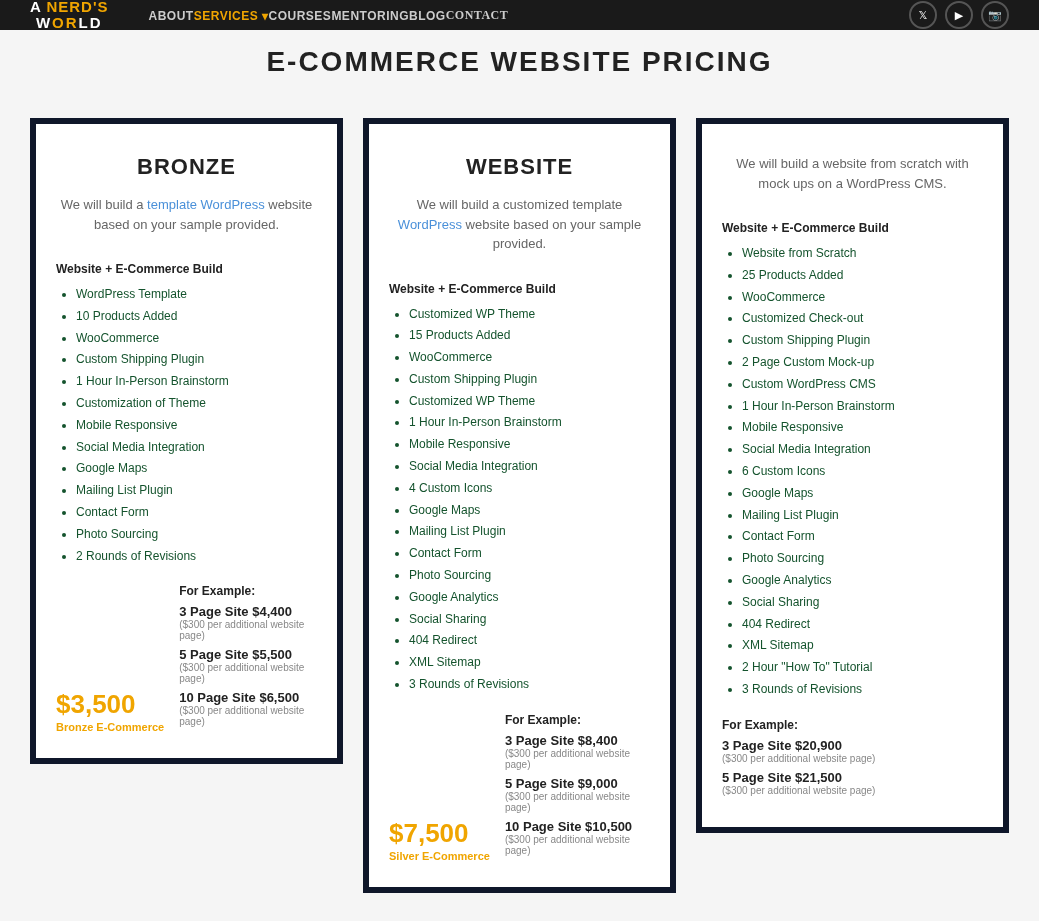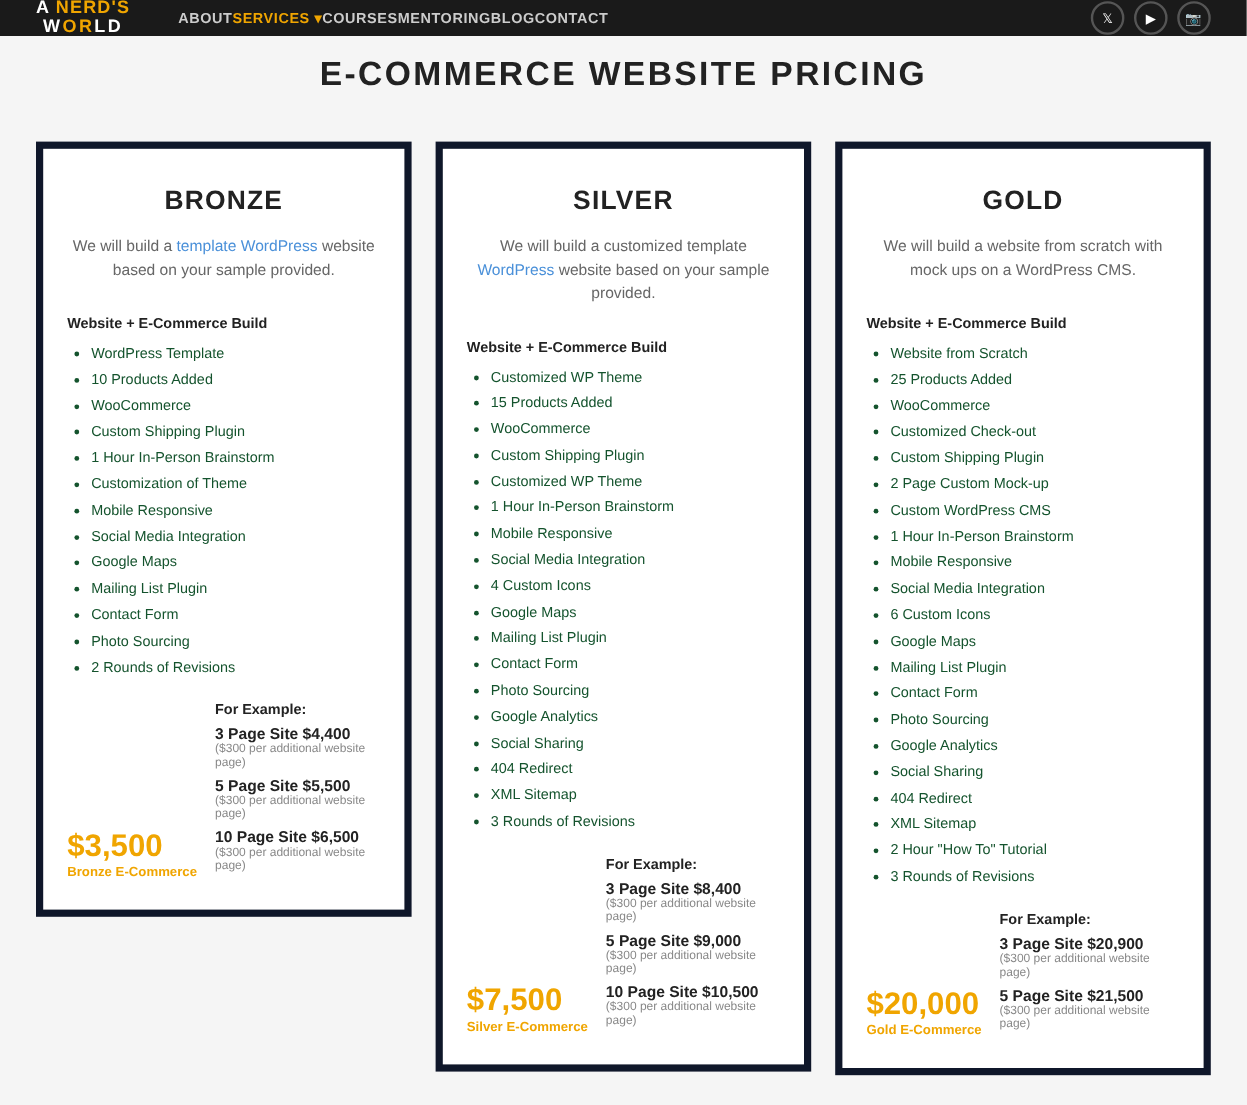--- a/index.html
+++ b/index.html
@@ -124,21 +124,21 @@
       <span style="font-size:15px;letter-spacing:1px;">A <span style="color:#f0a500;">NERD'S</span></span>
       <span style="font-size:15px;letter-spacing:2px;">W<span style="color:#f0a500;">OR</span>LD</span>
     </span>
   </div>
   <div style="display:flex;flex:1;align-items:flex-end;">
     <a href="#" style="color:#ccc;text-decoration:none;font-size:12px;font-weight:700;letter-spacing:0.5px;">ABOUT</a>
     <a href="#" style="color:#f0a500;text-decoration:none;font-size:12px;font-weight:700;letter-spacing:0.5px;">SERVICES ▾</a>
     <a href="#" style="color:#ccc;text-decoration:none;font-size:12px;font-weight:700;letter-spacing:0.5px;">COURSES</a>
     <a href="#" style="color:#ccc;text-decoration:none;font-size:12px;font-weight:700;letter-spacing:0.5px;">MENTORING</a>
     <a href="#" style="color:#ccc;text-decoration:none;font-size:12px;font-weight:700;letter-spacing:0.5px;">BLOG</a>
-    <a href="#" style="color:#ccc;text-decoration:none;font-size:12px;font-weight:700;letter-spacing:0.5px;">CONTACT</a>
+    <a href="#" style="color:#ccc;text-decoration:none;font-size:12px;font-weight:700;letter-spacing:0.5px;font-family:Liberation Serif, serif;">CONTACT</a>
   </div>
   <div style="display:flex;gap:8px;">
     <div style="width:28px;height:28px;border:2px solid #555;border-radius:50%;display:flex;align-items:center;justify-content:center;color:#fff;font-size:11px;cursor:pointer;">𝕏</div>
     <div style="width:28px;height:28px;border:2px solid #555;border-radius:50%;display:flex;align-items:center;justify-content:center;color:#fff;font-size:11px;cursor:pointer;">▶</div>
     <div style="width:28px;height:28px;border:2px solid #555;border-radius:50%;display:flex;align-items:center;justify-content:center;color:#fff;font-size:11px;cursor:pointer;">📷</div>
   </div>
 </nav>
 
 <h1 class="page-title">E-COMMERCE WEBSITE PRICING</h1>
 
@@ -182,21 +182,21 @@
         </div>
         <div class="ex-row">
           <div class="ex-main">10 Page Site $6,500</div>
           <div class="ex-sub">($300 per additional website page)</div>
         </div>
       </div>
     </div>
   </div>
 
   <div class="pricing-card">
-    <div class="card-title">SILVER</div>
+    <div class="card-title">WEBSITE</div>
     <div class="card-desc">
       We will build a customized template <a href="#">WordPress</a> website based on your sample provided.
     </div>
     <div class="section-label">Website + E-Commerce Build</div>
     <ul class="feature-list">
       <li>Customized WP Theme</li>
       <li>15 Products Added</li>
       <li>WooCommerce</li>
       <li>Custom Shipping Plugin</li>
       <li>Customized WP Theme</li>
@@ -231,21 +231,20 @@
         </div>
         <div class="ex-row">
           <div class="ex-main">10 Page Site $10,500</div>
           <div class="ex-sub">($300 per additional website page)</div>
         </div>
       </div>
     </div>
   </div>
 
   <div class="pricing-card">
-    <div class="card-title">GOLD</div>
     <div class="card-desc">We will build a website from scratch with mock ups on a WordPress CMS.</div>
     <div class="section-label">Website + E-Commerce Build</div>
     <ul class="feature-list">
       <li>Website from Scratch</li>
       <li>25 Products Added</li>
       <li>WooCommerce</li>
       <li>Customized Check-out</li>
       <li>Custom Shipping Plugin</li>
       <li>2 Page Custom Mock-up</li>
       <li>Custom WordPress CMS</li>
@@ -258,24 +257,20 @@
       <li>Contact Form</li>
       <li>Photo Sourcing</li>
       <li>Google Analytics</li>
       <li>Social Sharing</li>
       <li>404 Redirect</li>
       <li>XML Sitemap</li>
       <li>2 Hour "How To" Tutorial</li>
       <li>3 Rounds of Revisions</li>
     </ul>
     <div class="price-bottom">
-      <div>
-        <div class="big-price">$20,000</div>
-        <div class="big-price-label">Gold E-Commerce</div>
-      </div>
       <div class="price-examples">
         <div class="ex-label">For Example:</div>
         <div class="ex-row">
           <div class="ex-main">3 Page Site $20,900</div>
           <div class="ex-sub">($300 per additional website page)</div>
         </div>
         <div class="ex-row">
           <div class="ex-main">5 Page Site $21,500</div>
           <div class="ex-sub">($300 per additional website page)</div>
         </div>

